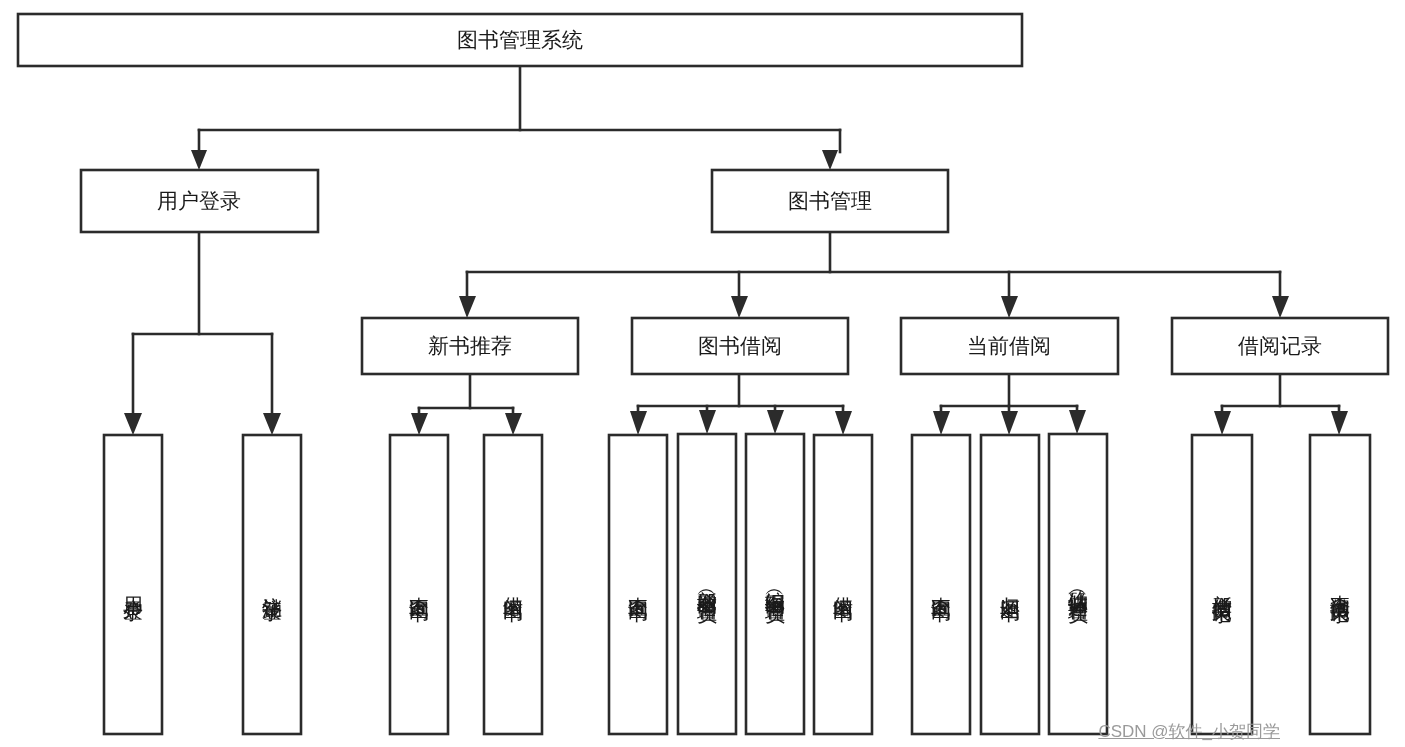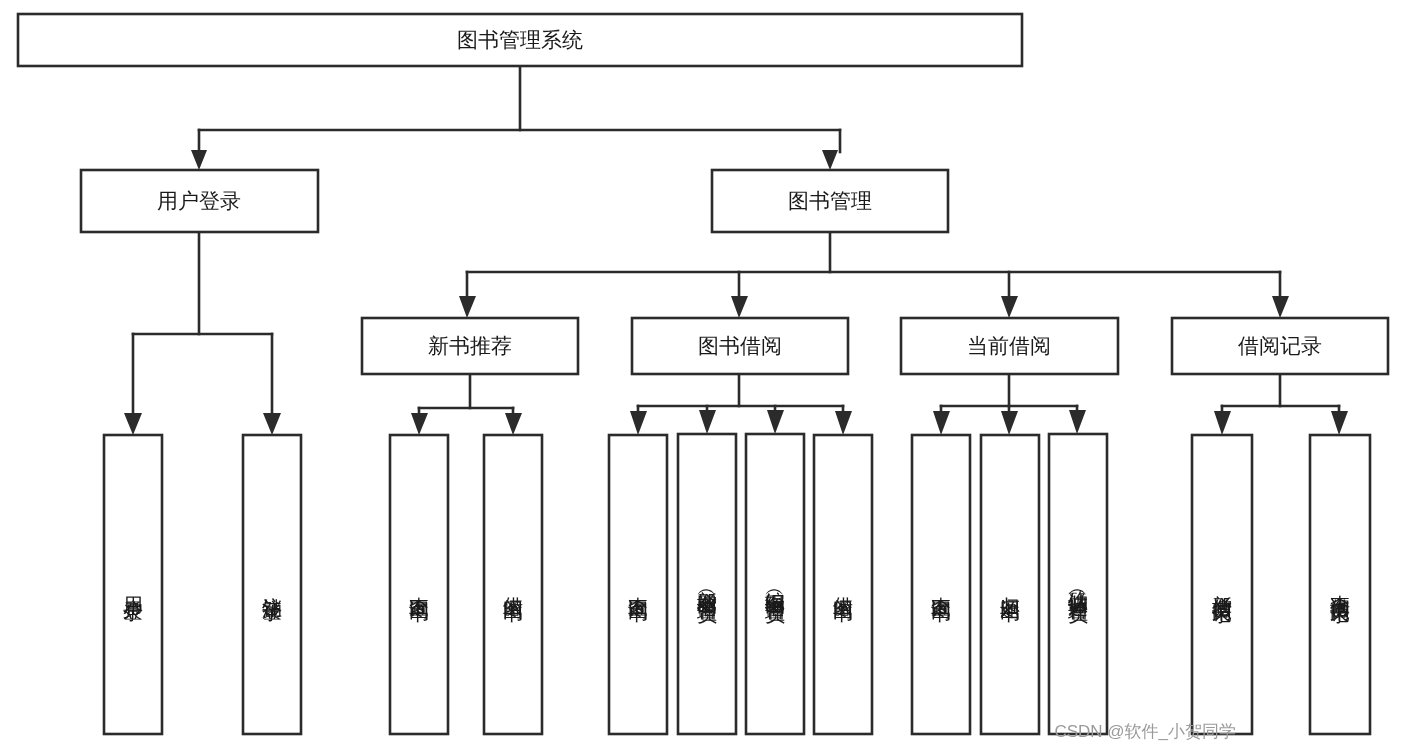--- a/index.html
+++ b/index.html
@@ -11,20 +11,21 @@
     width: 1405px;
     height: 747px;
     font-family: "Liberation Sans", "DejaVu Sans", sans-serif;
     overflow: hidden;
   }
   #diagram-root {
     position: relative;
     width: 1244px;
     height: 747px;
     background: #ffffff;
+    padding-left: 44px;
   }
   svg.canvas {
     position: absolute;
     left: 0;
     top: 0;
     width: 1405px;
     height: 747px;
   }
   .node-box {
     fill: #ffffff;
@@ -64,20 +65,21 @@
     pointer-events: none;
   }
   .watermark {
     position: absolute;
     right: 8px;
     bottom: 4px;
     font-family: "Liberation Sans", "DejaVu Sans", sans-serif;
     font-size: 17px;
     color: #9a9a9a;
     white-space: nowrap;
+    text-decoration: underline;
   }
 </style>
 </head>
 <body>
 
 <div id="diagram-root">
 
   <svg class="canvas" viewBox="0 0 1405 747">
 
     <g>

